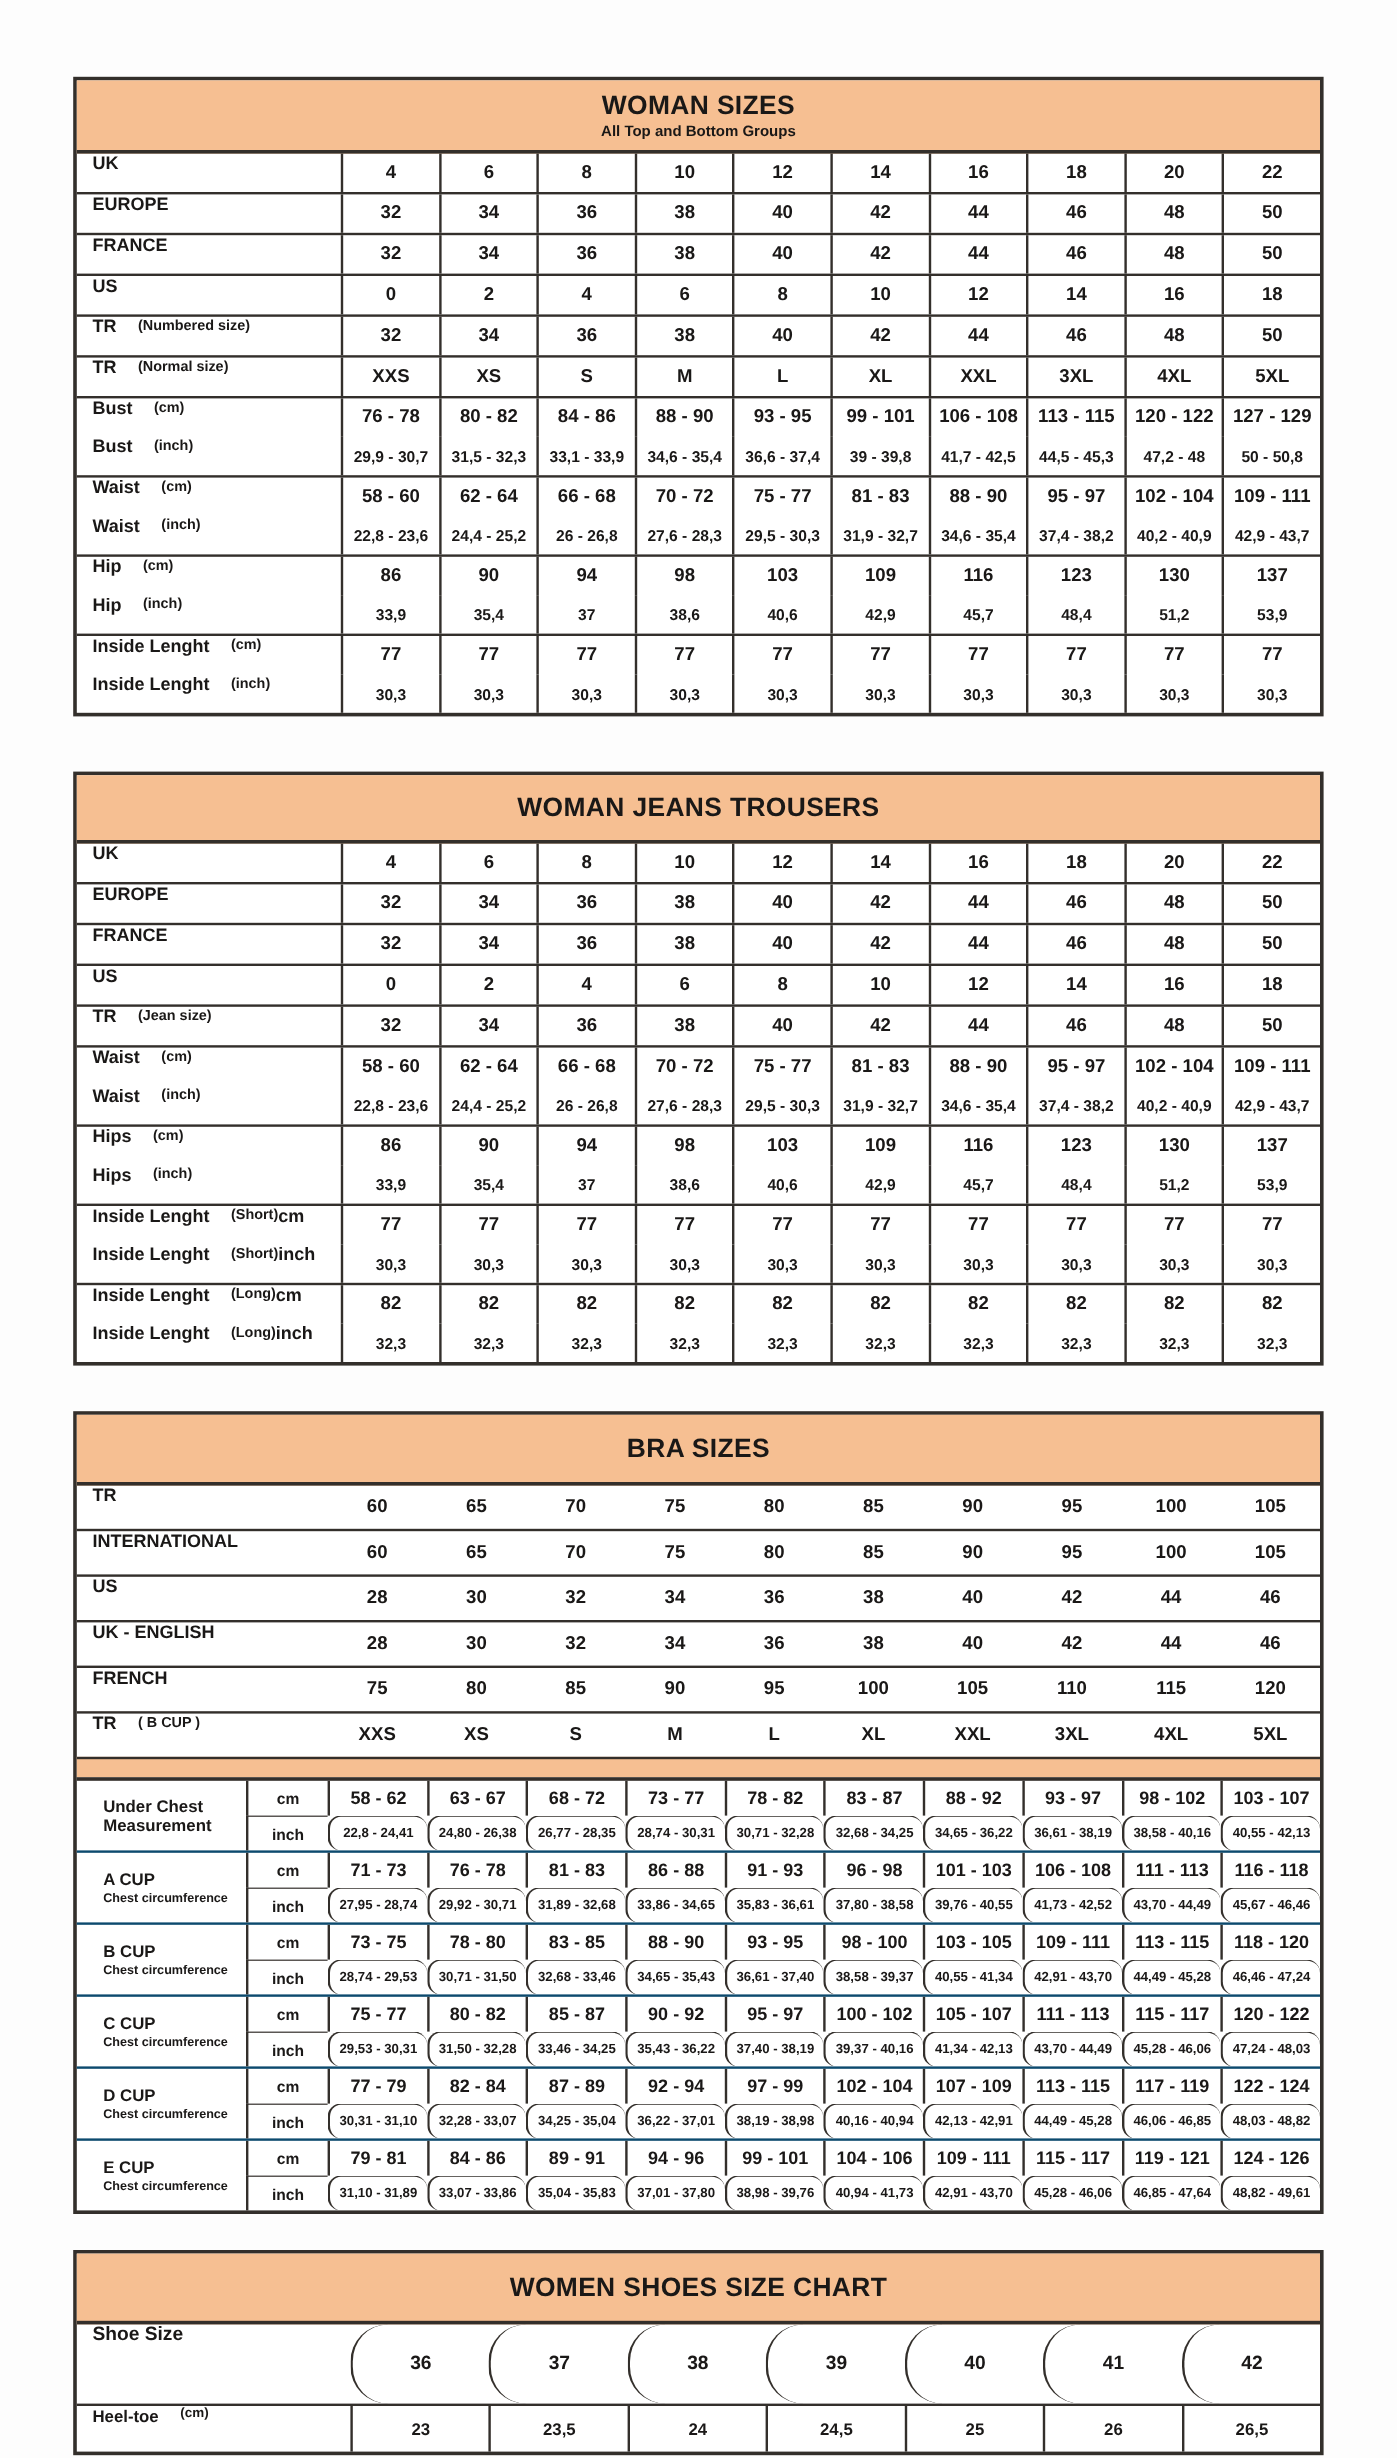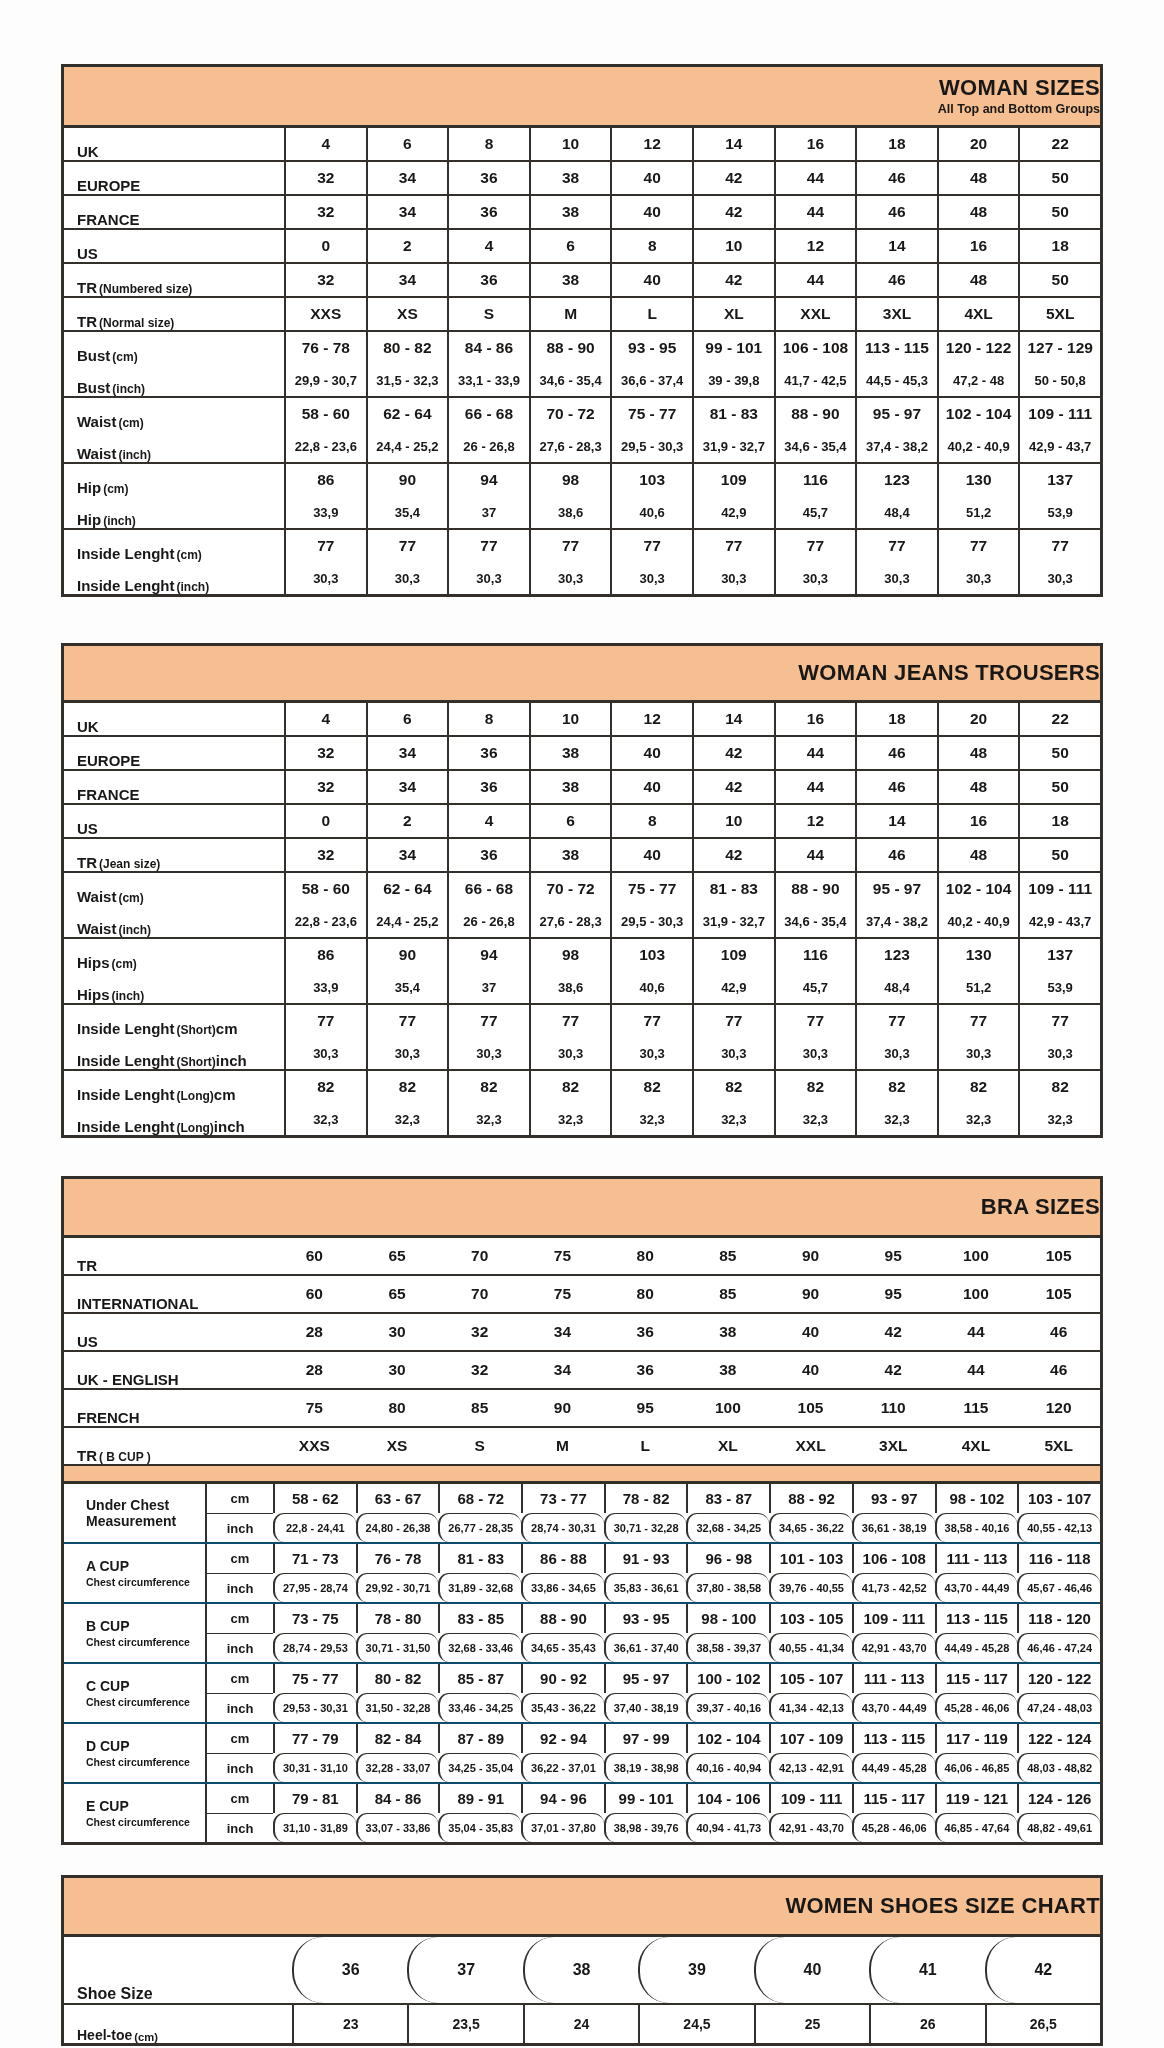--- a/index.html
+++ b/index.html
@@ -7,21 +7,21 @@
     width:1164px;height:2048px;box-sizing:border-box;
     background:#fdfdfd;color:#1a1817;
     font-family:"Liberation Sans",sans-serif;
     padding:64px 61px 0 61px;
   }
   section.tbl{border:3px solid #332f2b;background:#fff;}
   .t2{margin-top:46px}.t3{margin-top:38px}.t4{margin-top:30px}
 
   .thead{
     background:#f6bf92;border-bottom:3px solid #332f2b;
-    display:flex;flex-direction:column;justify-content:center;align-items:flex-end;
+    display:flex;flex-direction:column;justify-content:center;align-items:center;
     text-align:center;
   }
   .t1 .thead{height:58px}.t2 .thead{height:54px}.t3 .thead{height:56px}.t4 .thead{height:56px}
   .title{font-size:22px;font-weight:800;letter-spacing:.3px;line-height:1.1;}
   .subtitle{font-size:12.5px;font-weight:700;margin-top:2px;}
 
   .grp{border-top:2px solid #332f2b;}
   .thead + .grp{border-top:0;}
   .row{display:grid;align-items:stretch;}
   .t1 .row,.t2 .row{grid-template-columns:220px repeat(10,1fr);height:32px;}
@@ -34,24 +34,24 @@
     display:flex;align-items:center;justify-content:center;
     font-size:15.5px;font-weight:600;white-space:nowrap;text-align:center;
   }
   .cell.sm{font-size:13px}
   .cell.xs{font-size:11px}
   .band .cell{border-left:0;}
   .t4 .grp-0 .cell{font-size:16px;font-weight:700;border-radius:31px;}
   .t4 .grp-1 .cell{font-size:14px;}
 
   .label{
-    border-left:0;display:flex;align-items:flex-end;justify-content:flex-start;
+    border-left:0;display:flex;align-items:flex-start;justify-content:flex-start;
     padding-left:13px;font-size:15px;font-weight:700;white-space:nowrap;
   }
-  .label .paren{font-size:0.8em;font-weight:700;margin-left:2px;}
+  .label .paren{font-size:0.8em;font-weight:700;margin-left:18px;}
   .label span{display:inline-block;}
 
   .sep{height:15px;background:#f6bf92;border-top:2px solid #332f2b;}
 
   .cup{
     display:grid;grid-template-columns:141px 68px repeat(10,1fr);
     grid-template-rows:29px 29px;border-top:2px solid #0c4a6e;align-items:stretch;
   }
   .sep + .cup{border-top:3px solid #332f2b;}
   .cup .clabel{

